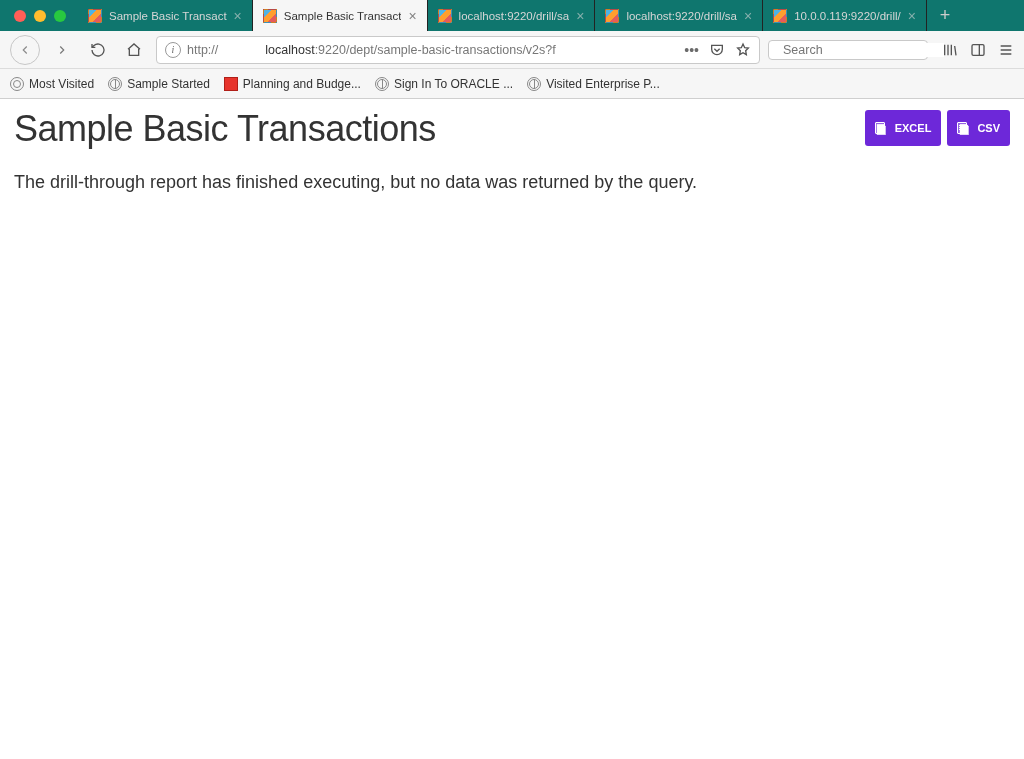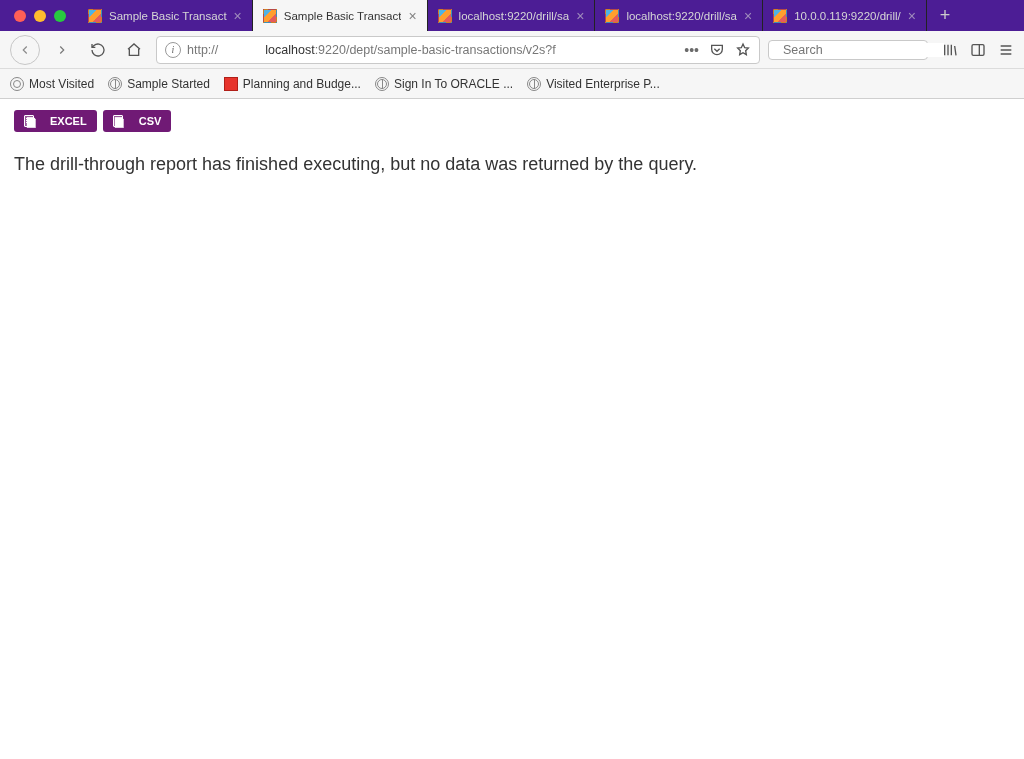--- a/index.html
+++ b/index.html
@@ -8,21 +8,21 @@
     font-size: 13px;
     color: #333;
     background: #fff;
     width: 1024px;
     height: 759px;
     overflow: hidden;
   }
 
   
   .tab-strip {
-    background: #4c1d95;
+    background: #0f766e;
     height: 31px;
     display: flex;
     align-items: stretch;
     padding-left: 8px;
     color: #d6d6d6;
     font-size: 11.5px;
   }
   .traffic-lights {
     display: flex;
     align-items: center;
@@ -97,22 +97,22 @@
   h1 {
     font-size: 36px;
     font-weight: 400;
     color:#333;
     font-family: "Helvetica Neue", Helvetica, Arial, sans-serif;
     letter-spacing: -0.5px;
     margin-top: 2px;
   }
   .btns { display:flex; gap:6px; margin-top:4px; }
   .btn {
-    background:#701a75; color:#fff; font-weight:700; font-size:11px;
-    border:none; border-radius:3px; padding:5px 10px; display:flex; align-items:center; gap:16px;
+    background:#6d28d9; color:#fff; font-weight:700; font-size:11px;
+    border:none; border-radius:3px; padding:12px 10px; display:flex; align-items:center; gap:10px;
     cursor:pointer;
   }
   .btn .doc-icon::before { content:"\1F4C4"; font-size:10px; filter: grayscale(1) brightness(2);}
   .btn .doc-icon { width:10px; height:12px; display:inline-block; background:#fff4; border:1px solid #fff; border-radius:1px; position:relative;}
   .btn .doc-icon::after { content:""; position:absolute; left:1px; right:1px; top:2px; height:1px; background:#fff; box-shadow:0 2px 0 #fff,0 4px 0 #fff; }
 
   table.cols {
     width:100%; border-collapse: collapse; margin-top: 14px; table-layout: auto;
   }
   table.cols th {
@@ -244,20 +244,21 @@
       <span>Sign In To ORACLE ...</span>
     </div>
     <div class="bm-item">
       <span class="bm-icon globe"></span>
       <span>Visited Enterprise P...</span>
     </div>
   </div>
 
 <div class="page">
   <div class="page-header">
+    <h1>Sample Basic Transactions</h1>
     <div class="btns">
       <button class="btn">
         <span class="doc-icon"></span>
         <span>EXCEL</span>
       </button>
       <button class="btn">
         <span class="doc-icon"></span>
         <span>CSV</span>
       </button>
     </div>

